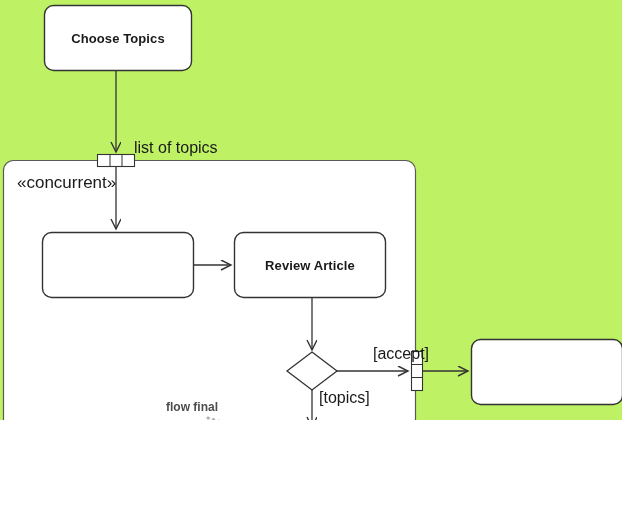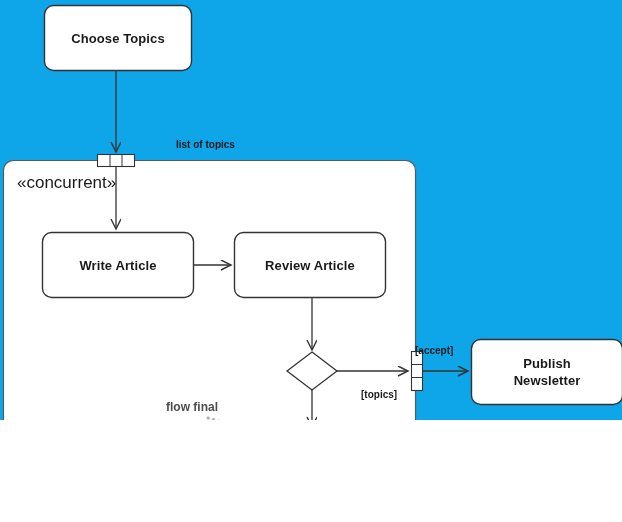--- a/index.html
+++ b/index.html
@@ -7,21 +7,21 @@
     padding: 0;
     background: #ffffff;
   }
   body {
     font-family: "Liberation Sans", sans-serif;
   }
   #canvas {
     position: relative;
     width: 622px;
     height: 420px;
-    background: #0ea5e9;
+    background: #bef264;
     overflow: hidden;
   }
   #diagram-svg {
     position: absolute;
     left: 0;
     top: 0;
     width: 622px;
     height: 522px;
   }
   .node-label {
@@ -34,25 +34,24 @@
     line-height: 17px;
     letter-spacing: 0.1px;
     white-space: pre-line;
     display: flex;
     align-items: center;
     justify-content: center;
   }
   .edge-label {
     position: absolute;
     font-family: "Liberation Sans", sans-serif;
-    font-weight: bold;
-    font-size: 10px;
+    font-weight: normal;
+    font-size: 16px;
     color: #1a1a1a;
     white-space: nowrap;
-    margin-left: 42px;
   }
   .stereotype-label {
     position: absolute;
     font-family: "Liberation Sans", sans-serif;
     font-weight: normal;
     font-size: 17px;
     color: #1a1a1a;
     white-space: nowrap;
   }
   .annotation-label {
@@ -123,26 +122,23 @@
       <line x1="301.4" y1="435.4" x2="324.6" y2="458.6" stroke="#333333" stroke-width="1.3"></line>
       <line x1="324.6" y1="435.4" x2="301.4" y2="458.6" stroke="#333333" stroke-width="1.3"></line>
     </g>
 
     <path d="M 208 418 L 290 442" fill="none" stroke="#b3b3b3" stroke-width="3" stroke-linecap="round" stroke-dasharray="0.5 5" marker-end="url(#grayArrow)"></path>
 
   </svg>
 
   <div class="node-label" style="left:44px; top:5px; width:148px; height:66px;">Choose Topics</div>
 
-  <div class="node-label" style="left:42px; top:232px; width:152px; height:66px;">Write Article</div>
 
   <div class="node-label" style="left:234px; top:232px; width:152px; height:66px;">Review Article</div>
 
-  <div class="node-label" style="left:471px; top:339px; width:152px; height:66px;">Publish
-Newsletter</div>
 
   <div class="stereotype-label" style="left:17px; top:173px;">«concurrent»</div>
 
   <div class="edge-label" style="left:134px; top:139px;">list of topics</div>
 
   <div class="edge-label" style="left:341px; top:345px;padding-left:32px;">[accept]</div>
 
   <div class="edge-label" style="left:319px; top:389px;">[topics]</div>
 
   <div class="annotation-label" style="left:166px; top:400px;">flow final</div>

